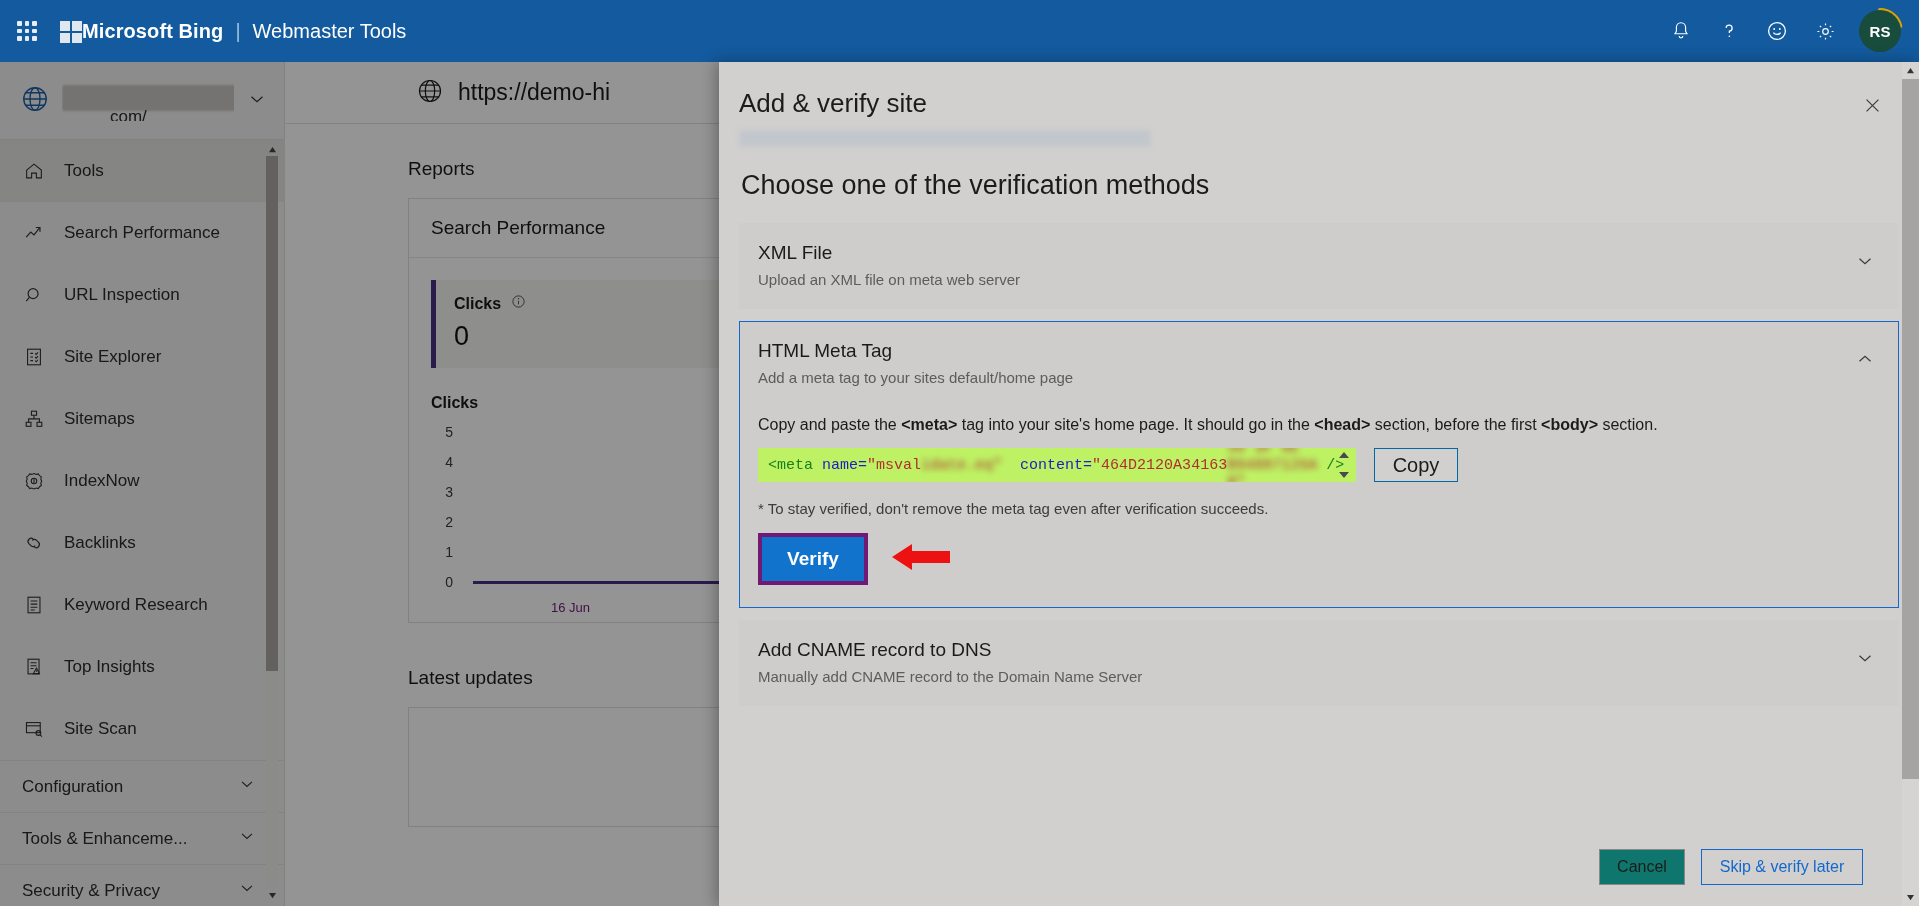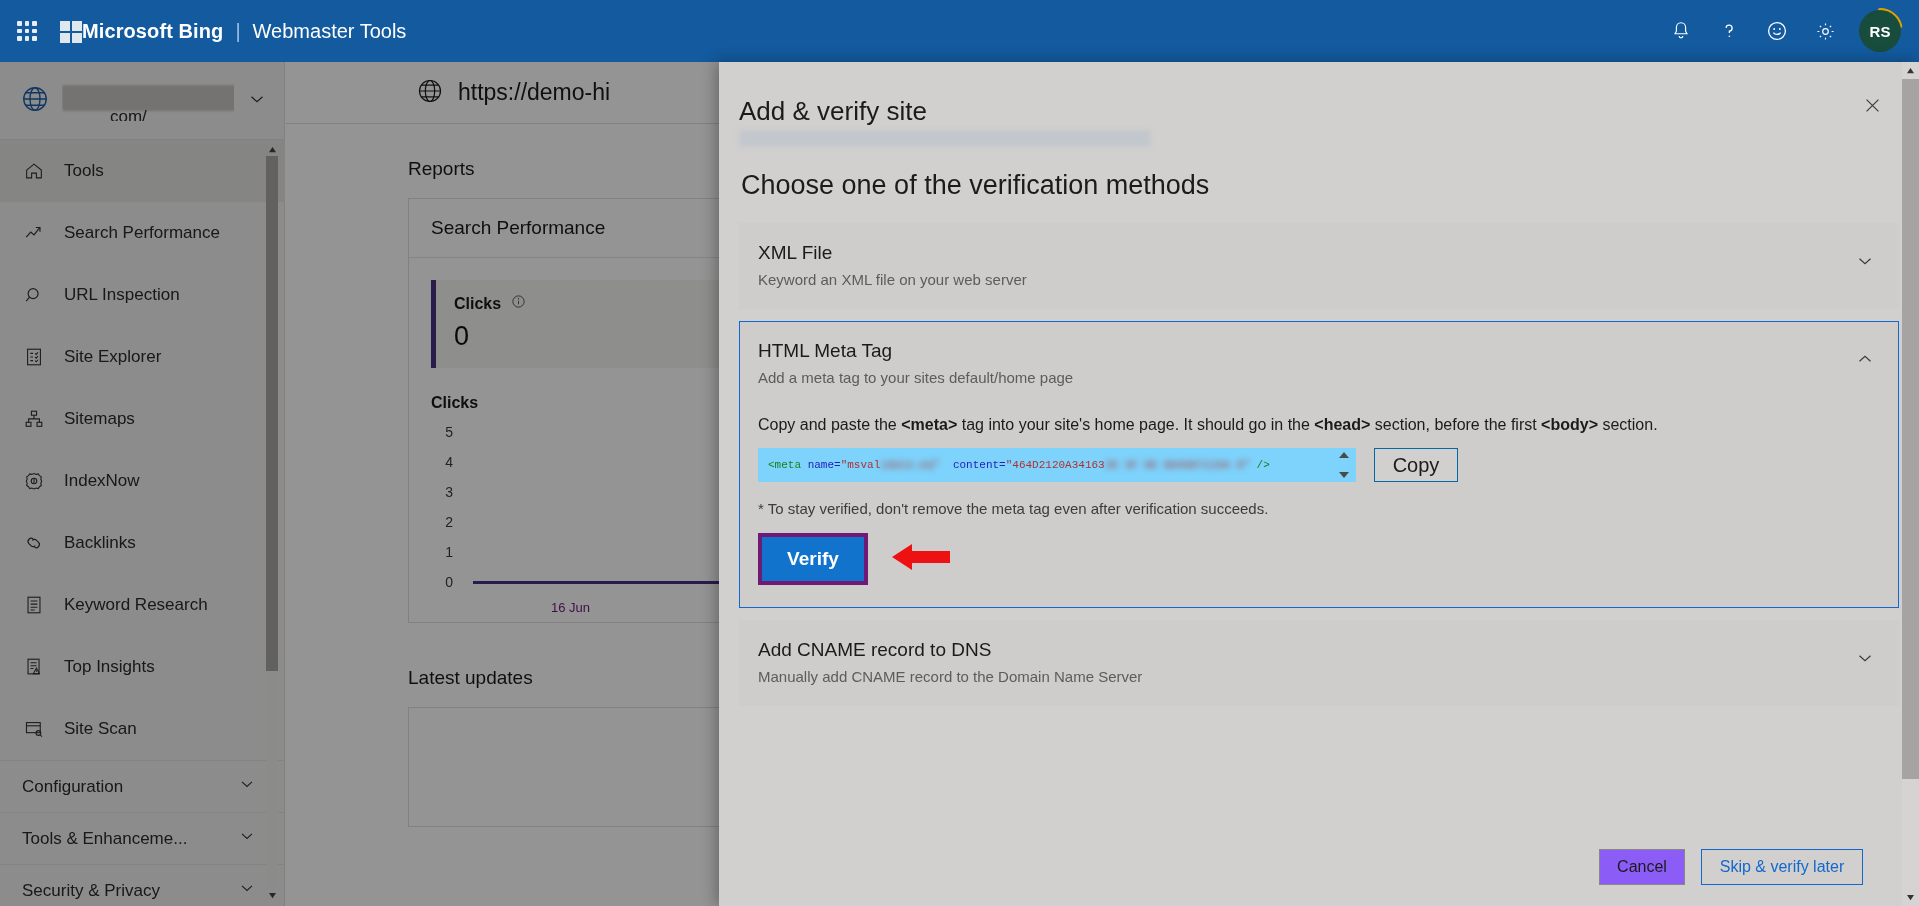--- a/index.html
+++ b/index.html
@@ -81,60 +81,60 @@
   .latest-card { border:1px solid #e1dfdd; width:1050px; height:120px; background:#fff;}
 
   
   .dim { position:absolute; left:0; top:62px; width:1919px; height:844px;
          background: rgba(0,0,0,0.42); z-index: 20; }
 
   
   .modal { position:absolute; left:719px; top:62px; width:1200px; height:844px;
            background:#d2d0ce; z-index:30; box-shadow:-3px 0 14px rgba(0,0,0,.3); }
   .modal-head { position:relative; height:94px; }
-  .modal-title { position:absolute; left:20px; top:34px; font-size:26px; color:#1b1b1b; }
+  .modal-title { position:absolute; left:20px; top:26px; font-size:26px; color:#1b1b1b; }
   .modal-sub-redact { position:absolute; left:20px; top:68px; width:412px; height:17px;
                       background:#c2c7cd; filter: blur(2.4px); border-radius:2px;}
   .modal-close { position:absolute; right:28px; top:24px; width:38px;height:38px;
                  display:flex;align-items:center;justify-content:center;cursor:pointer;}
   .modal-body { position:absolute; left:0; top:94px; right:0; bottom:78px; padding:0 20px; overflow:hidden;}
   .choose-title { font-size:27px; color:#1b1b1b; margin:14px 0 22px 2px;}
   .method { background:#cfcdcb; border:1px solid transparent; position:relative; }
   .method + .method { margin-top:12px; }
   .method-head { padding:18px 20px 20px 18px; cursor:pointer; }
   .method-name { font-size:19px; color:#1b1b1b; }
   .method-desc { font-size:15px; color:#5c5c5c; margin-top:7px;}
   .method-chevron { position:absolute; right:22px; top:26px; cursor:pointer;}
   .method.expanded { border:1px solid #1368ce; background:#cfcdcb; }
   .method-content { padding:4px 20px 22px 18px; }
   .instr { font-size:16px; color:#1b1b1b; margin:6px 0 14px 0; }
   .instr code { font-family:"Liberation Sans", sans-serif; font-weight:bold; }
   .coderow { display:flex; align-items:center; gap:18px; }
-  .codebox { position:relative; flex:0 0 auto; width:598px; height:34px; background:#7dd3fc;
+  .codebox { position:relative; flex:0 0 auto; width:598px; height:34px; background:#bef264;
              display:flex; align-items:center; padding:0 26px 0 10px; overflow:hidden;
-             font-family:"Liberation Mono", monospace; font-size:11px; }
+             font-family:"Liberation Mono", monospace; font-size:15px; }
   .codebox .g { color:#1a7f1a; }
   .codebox .b { color:#2020c0; }
   .codebox .r { color:#b03030; }
   .blurred { filter: blur(3px); color:#b85c5c; }
   .spin { position:absolute; right:5px; top:3px; width:14px; height:28px;
           display:flex; flex-direction:column; align-items:center; justify-content:space-between; cursor:pointer;}
   .copy-btn { width:84px; height:34px; background:#d2d0ce; border:1px solid #0369a1;
               font-size:20px; color:#1b1b1b; display:flex; align-items:center; justify-content:center;
               cursor:pointer;}
   .note { font-size:15px; color:#3c3c3c; margin:18px 0 16px 0;}
   .verify-annot { display:inline-block; border:4px solid #701a75; padding:0; }
   .verify-btn { width:102px;height:44px;background:#1273cc;color:#fff;font-size:19px;font-weight:bold;
                 border:none; display:flex;align-items:center;justify-content:center; cursor:pointer;}
   .verify-row { display:flex; align-items:center; gap:0; }
   .arrow-annot { margin-left:22px; }
 
   .modal-foot { position:absolute; left:0; right:0; bottom:0; height:78px;
                 display:flex; align-items:center; justify-content:flex-end; gap:16px; padding-right:56px; }
-  .btn-cancel { width:86px;height:36px;background:#8b5cf6;border:1px solid #8a8886;font-size:16px;
+  .btn-cancel { width:86px;height:36px;background:#0f766e;border:1px solid #8a8886;font-size:16px;
                 color:#1b1b1b;display:flex;align-items:center;justify-content:center;cursor:pointer;}
   .btn-skip { width:162px;height:36px;background:#d2d0ce;border:1px solid #1368ce;font-size:16px;
               color:#1368ce;display:flex;align-items:center;justify-content:center;cursor:pointer;}
 
   
   .pagescroll { position:absolute; right:0; top:62px; width:17px; height:844px; background:#d6d4d2; z-index:40;}
   .ps-arrow { position:absolute; left:0; width:17px; height:17px; display:flex;align-items:center;justify-content:center;
               background:#d6d4d2; cursor:pointer;}
   .ps-arrow.up { top:0; } .ps-arrow.dn { bottom:0; }
   .ps-thumb { position:absolute; left:0; top:17px; width:17px; height:700px; background:#a6a4a2; cursor:pointer;}
@@ -431,21 +431,21 @@
         </svg>
       </div>
     </div>
 
     <div class="modal-body">
       <div class="choose-title">Choose one of the verification methods</div>
 
       <div class="method">
         <div class="method-head">
           <div class="method-name">XML File</div>
-          <div class="method-desc">Keyword an XML file on your web server</div>
+          <div class="method-desc">Upload an XML file on meta web server</div>
         </div>
         <div class="method-chevron">
           <svg width="22" height="22" viewBox="0 0 24 24" fill="none" stroke="#3a3a3a" stroke-width="1.3">
               <path d="M6 9.5l6 5.5 6-5.5"></path>
             </svg>
         </div>
       </div>
 
       <div class="method expanded">
         <div class="method-head">

